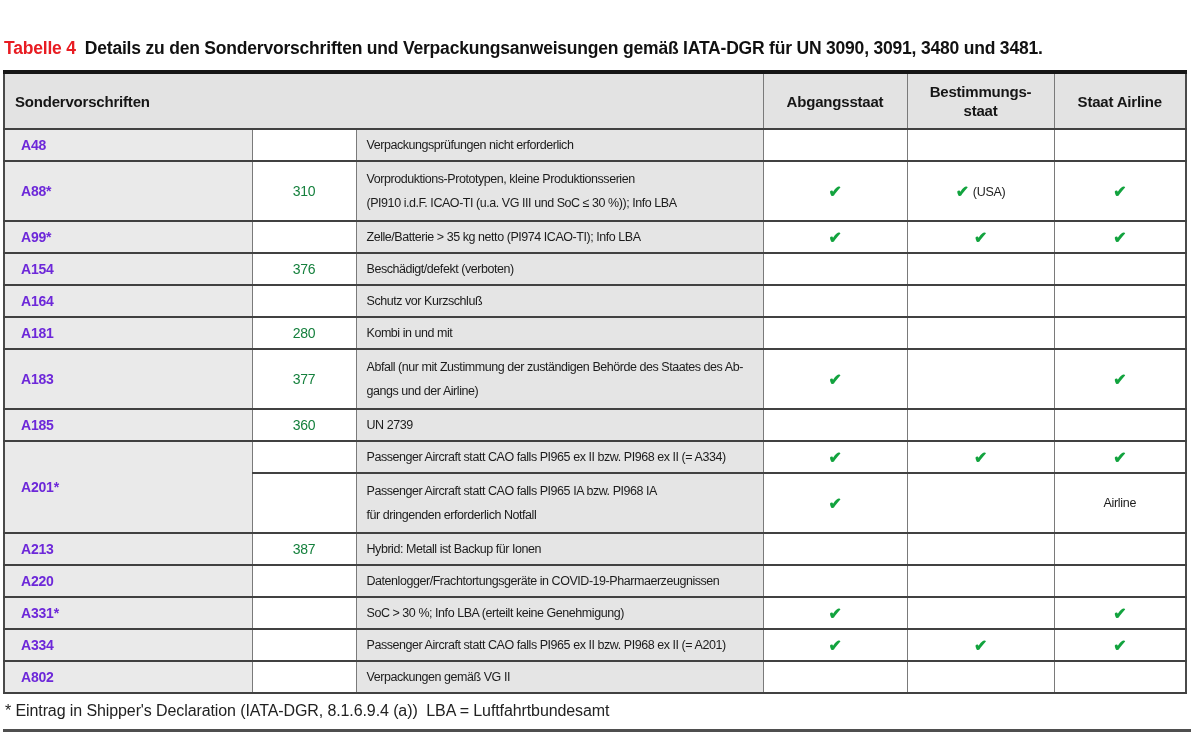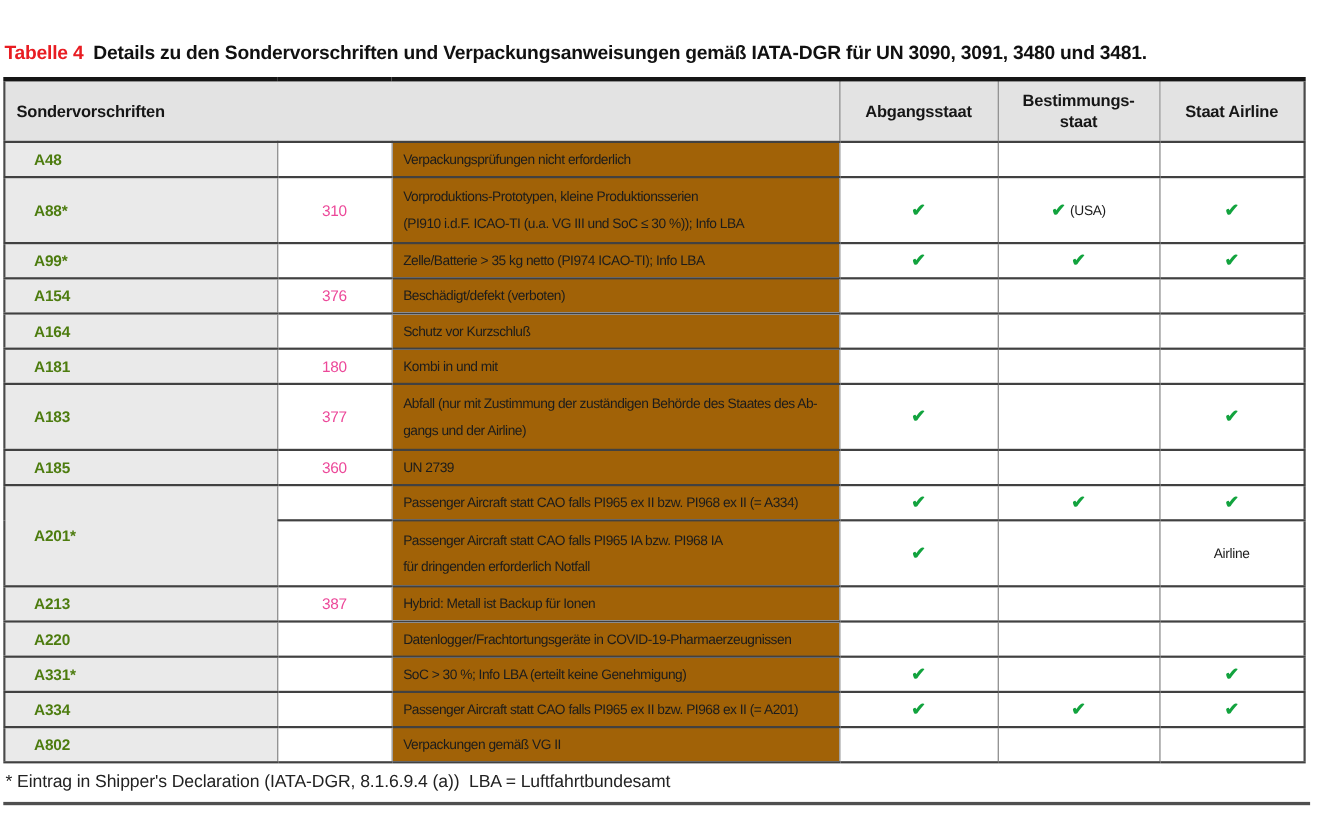--- a/index.html
+++ b/index.html
@@ -15,24 +15,24 @@
               border-top:4px solid #161616; border-bottom:2px solid #3c3c3c; }
   td, th { border-left:1px solid #7a7a7a; border-right:1px solid #7a7a7a;
            border-top:2px solid #414141; border-bottom:2px solid #414141;
            vertical-align:middle; overflow:hidden; }
   thead th { background:#e3e3e3; height:57px; font-size:15px; font-weight:bold; color:#161616; letter-spacing:-0.2px; }
   th.main-head { text-align:left; padding-left:10px; }
   th.mark-head { text-align:center; white-space:pre-line; line-height:19px; }
 
   tbody tr { height:30px; }
   tbody tr.tall { height:60px; }
-  td.code-cell { background:#eaeaea; font-size:14px; font-weight:bold; color:#4d7c0f; padding-left:26px; letter-spacing:-0.2px; }
-  td.num-cell  { background:#ffffff; font-size:14px; color:#ec4899; text-align:center; letter-spacing:-0.3px; }
+  td.code-cell { background:#eaeaea; font-size:14px; font-weight:bold; color:#6d28d9; padding-left:16px; letter-spacing:-0.2px; }
+  td.num-cell  { background:#ffffff; font-size:14px; color:#15803d; text-align:center; letter-spacing:-0.3px; }
   td.num-cell.italic { }
-  td.text-cell { background:#a16207; font-size:12.5px; color:#1c1c1c; padding:3px 2px 3px 10px;
+  td.text-cell { background:#e5e5e5; font-size:12.5px; color:#1c1c1c; padding:3px 2px 3px 10px;
                  letter-spacing:-0.45px; line-height:24px; white-space:pre-line; }
   td.mark-cell { background:#ffffff; text-align:center; font-size:12.5px; color:#1c1c1c; letter-spacing:-0.3px; }
   .check { font-size:16px; font-weight:bold; line-height:1; position:relative; top:1px; }
   .check-note { margin-left:4px; }
 
   .footnote { font-size:16px; color:#222222; letter-spacing:-0.1px; padding:8px 0 9px 2px; white-space:pre-wrap; }
   .bottom-rule { width:1188px; border-bottom:3px solid #4f4f4f; }
 </style>
 </head>
 <body>
@@ -99,21 +99,21 @@
           <tr>
             <td class="code-cell">A164</td>
             <td class="num-cell"></td>
             <td class="text-cell">Schutz vor Kurzschluß</td>
             <td class="mark-cell"></td>
             <td class="mark-cell"></td>
             <td class="mark-cell"></td>
           </tr>
           <tr>
             <td class="code-cell">A181</td>
-            <td class="num-cell">180</td>
+            <td class="num-cell">280</td>
             <td class="text-cell">Kombi in und mit</td>
             <td class="mark-cell"></td>
             <td class="mark-cell"></td>
             <td class="mark-cell"></td>
           </tr>
           <tr class="tall">
             <td class="code-cell">A183</td>
             <td class="num-cell">377</td>
             <td class="text-cell">Abfall (nur mit Zustimmung der zuständigen Behörde des Staates des Ab-
 gangs und der Airline)</td>

